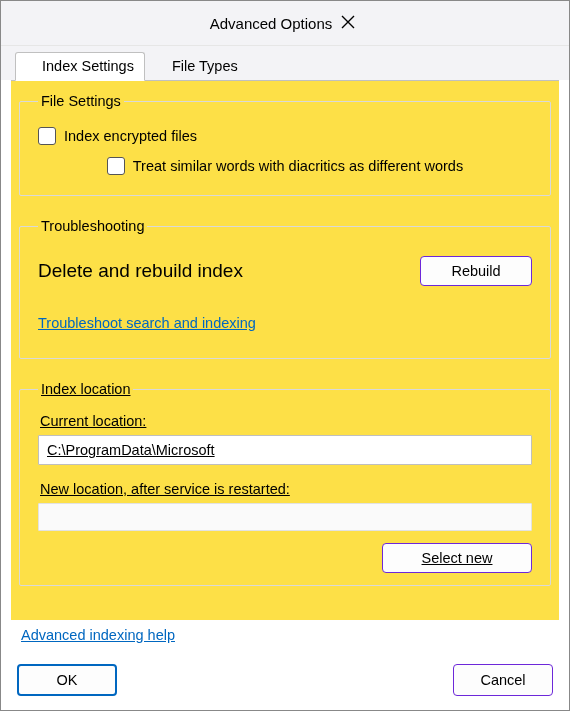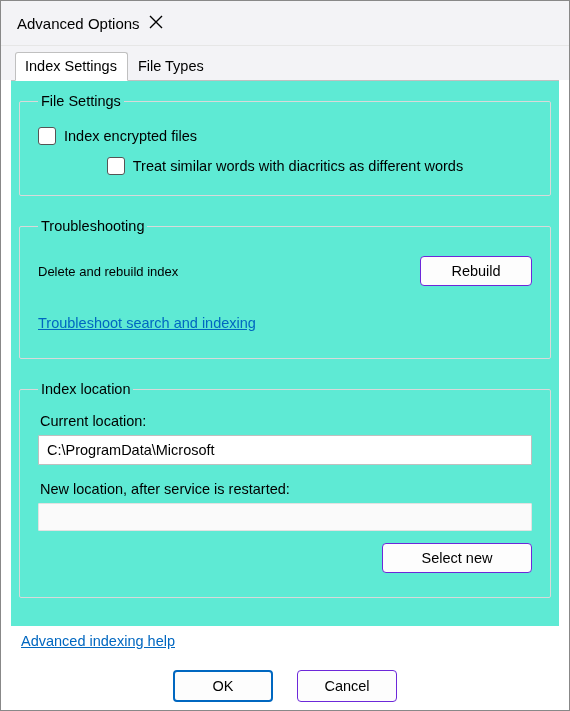--- a/index.html
+++ b/index.html
@@ -3,79 +3,79 @@
   <meta charset="utf-8">
   <style>
     * { box-sizing: border-box; font-family: "Segoe UI", Tahoma, sans-serif; }
     body { margin: 0; padding: 0; background: #ccc; width: 570px; height: 711px; }
     .dialog {
       width: 570px; height: 711px; background: #fff;
       border: 1px solid #888; box-shadow: 0 4px 16px rgba(0,0,0,.25);
       display: flex; flex-direction: column; position: relative;
     }
     .titlebar {
-      display: flex; align-items: center; justify-content: flex-start;
+      display: flex; align-items: center; justify-content: center;
       padding: 8px 12px 8px 16px; background: #f3f3f6;
       border-bottom: 1px solid #e6e6e6;
     }
     .titlebar-title { font-size: 15px; color: #000; }
     .close-btn {
       width: 32px; height: 28px; display: flex; align-items: center; justify-content: center;
       cursor: pointer; background: transparent; border: none;
     }
     .close-btn svg { width: 14px; height: 14px; }
     .tabs { display: flex; padding: 6px 14px 0 14px; background: #f3f3f6; }
     .tab {
-      padding: 5px 10px 6px 9px; font-size: 14.5px; color: #000; cursor: pointer;
+      padding: 5px 10px 6px 26px; font-size: 14.5px; color: #000; cursor: pointer;
       border: 1px solid transparent; border-bottom: none; position: relative;
     }
     .tab.active {
       background: #fff; border: 1px solid #c0c0c0; border-bottom: 1px solid #fff;
       border-radius: 3px 3px 0 0; z-index: 2; margin-bottom: -1px;
     }
     .content {
-      flex: 1; background: #5eead4; border-top: 1px solid #c0c0c0;
+      flex: 1; background: #fde047; border-top: 1px solid #c0c0c0;
       margin: 0 10px 0 10px; padding: 12px 8px 6px 8px;
       position: relative; z-index: 1;
     }
     fieldset {
       border: 1px solid #d9d9d9; border-radius: 2px;
       margin: 0 0 22px 0; padding: 14px 18px 18px 18px; position: relative;
     }
     fieldset.trouble { padding-bottom: 26px; }
-    fieldset.location { padding-bottom: 24px; }
+    fieldset.location { padding-bottom: 12px; text-decoration: underline; }
     legend { font-size: 14.5px; padding: 0 3px; color: #000; }
     .checkbox-row {
       display: flex; align-items: center; gap: 8px; margin: 4px 0 12px 0;
     }
     .checkbox {
       width: 18px; height: 18px; border: 1.5px solid #555; border-radius: 3px;
       background: #fff; cursor: pointer; flex-shrink: 0;
     }
     .check-label { font-size: 14.5px; color: #000; cursor: pointer; }
     .row-2col {
       display: flex; align-items: center; justify-content: space-between; margin: 8px 0 28px 0;
     }
-    .plain { font-size: 13px; color: #000; }
+    .plain { font-size: 19px; color: #000; }
     .btn {
       min-width: 112px; padding: 6px 16px; font-size: 14.5px; color: #000;
       background: #fdfdfd; border: 1px solid #6d28d9; border-radius: 4px;
       cursor: pointer; text-align: center;
     }
     .link { color: #0067c0; text-decoration: underline; font-size: 14.5px; cursor: pointer; display: inline-block; }
     .loc-label { font-size: 14.5px; color: #000; margin: 2px 0 6px 2px; }
     .loc-box {
       width: 100%; padding: 6px 8px; font-size: 14.5px; color: #000;
       background: #fff; border: 1px solid #bfbfbf; border-radius: 1px;
     }
     .loc-empty { height: 28px; border: 1px solid #e2e2e2; background: #fafafa; border-radius: 1px; }
     .loc-btn-row { display: flex; justify-content: flex-end; margin-top: 12px; }
     .footer-link { padding: 6px 18px 10px 20px; }
     .footer-btns {
-      display: flex; justify-content: center; gap: 24px;
+      display: flex; justify-content: space-between; gap: 24px;
       padding: 10px 16px 14px 16px;
     }
     .btn.primary { border: 2px solid #0067c0; }
     .arrow { position: absolute; left: 320px; top: 185px; pointer-events: none; }
   </style>
 </head>
 <body>
 
 <div class="dialog">
 

